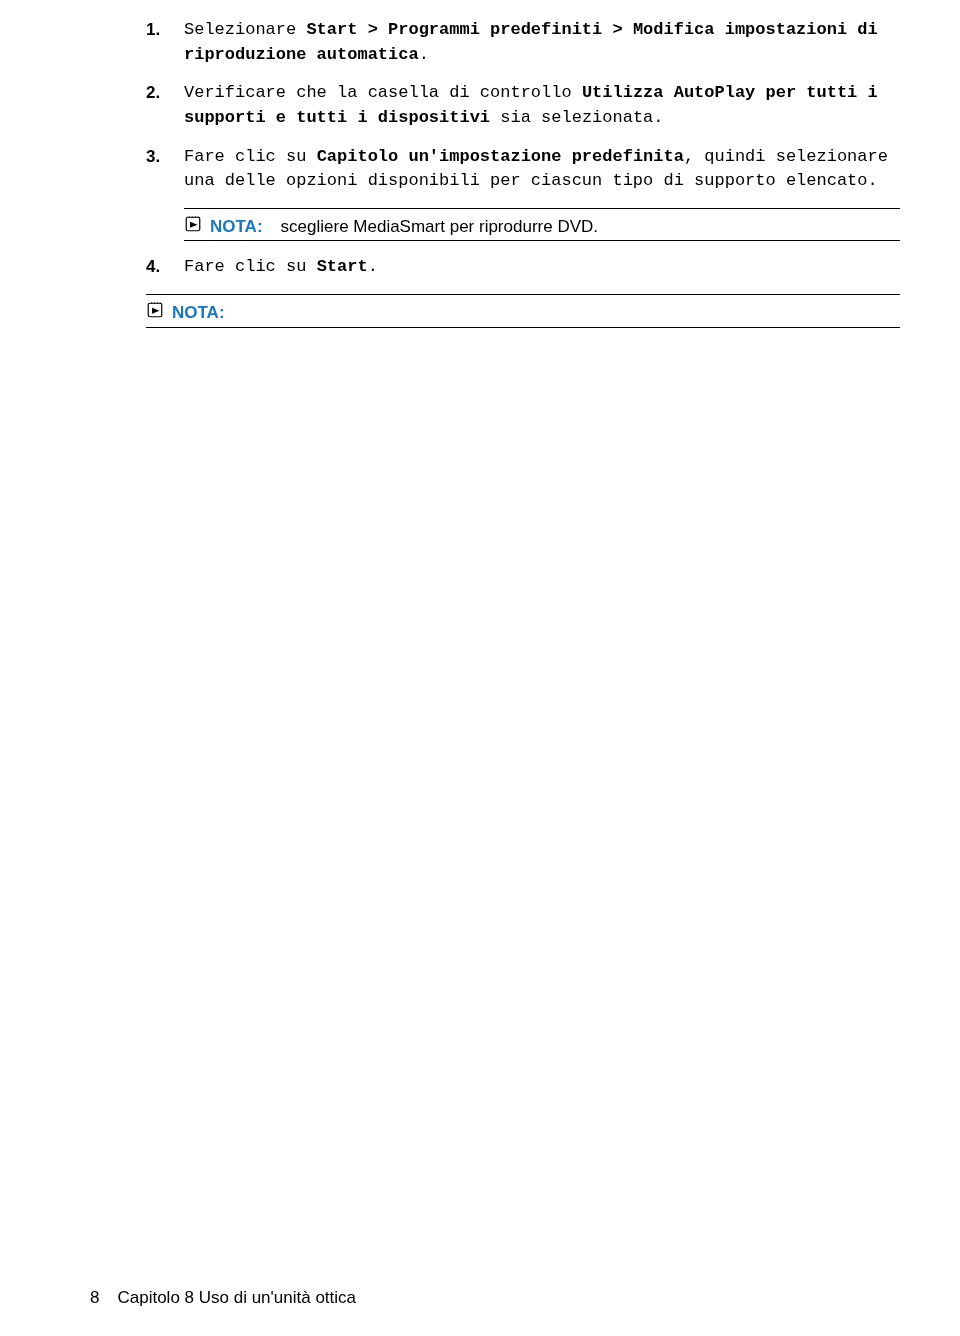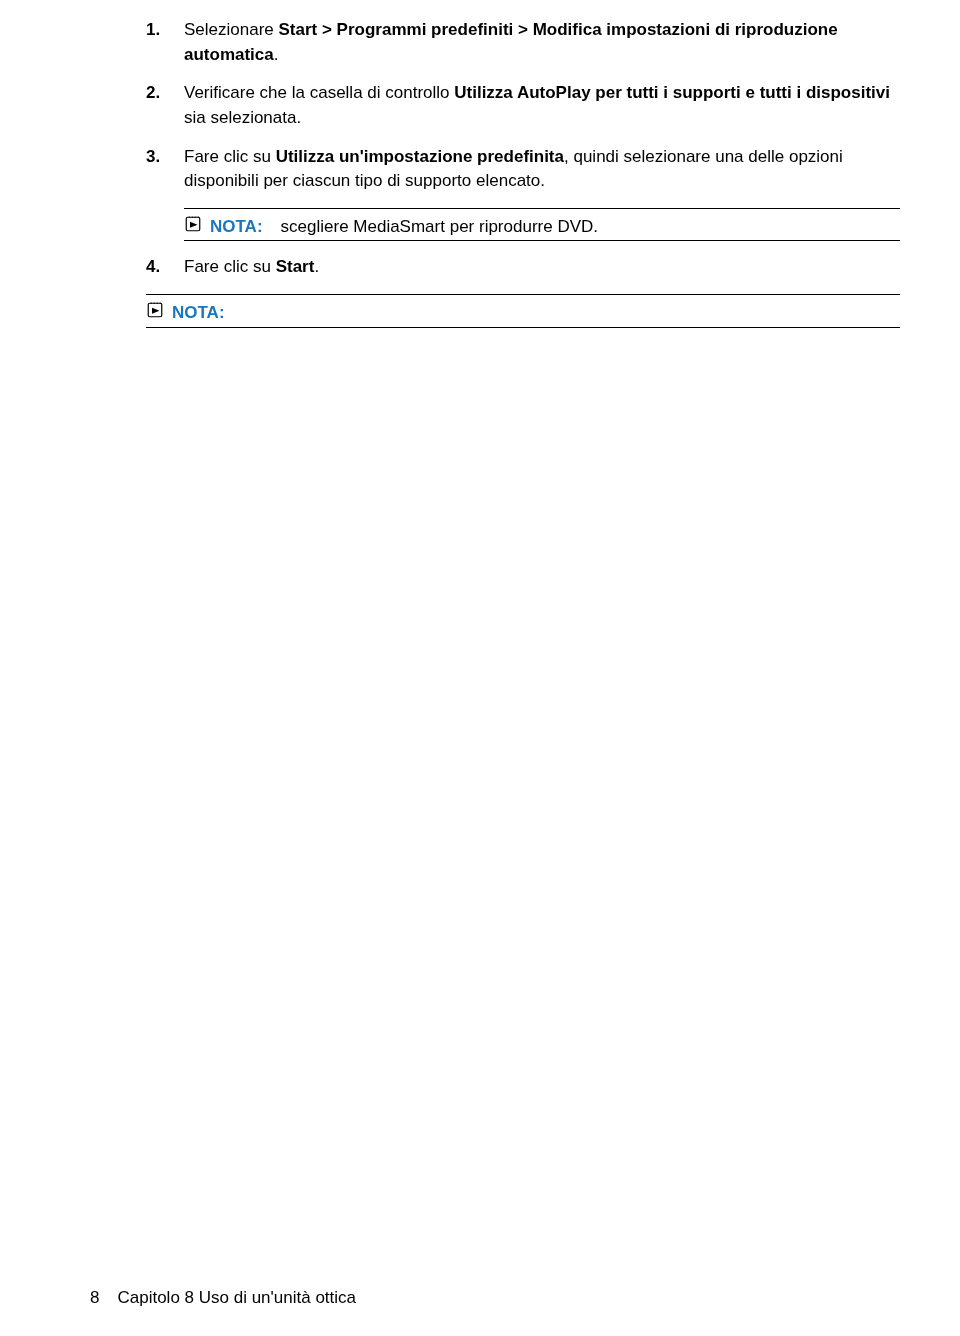--- a/index.html
+++ b/index.html
@@ -2,21 +2,21 @@
 <html><head>
 <meta charset="utf-8">
 <style>
   * { box-sizing: border-box; margin: 0; padding: 0; }
   html, body { width: 960px; height: 1336px; background: #fff; font-family: Arial, Helvetica, sans-serif; color: #000; }
   .page { position: relative; width: 960px; height: 1336px; padding: 18px 60px 0 90px; }
   .h1 { font-size: 30px; font-weight: bold; color: #1A77BE; margin-bottom: 18px; }
   .list { padding-left: 56px; }
   .li { display: flex; margin-bottom: 14px; font-size: 17px; line-height: 1.45; }
   .num { width: 38px; flex: 0 0 38px; font-weight: bold; }
-  .txt { flex: 1; }
+  .txt { flex: 1; font-family: Liberation Mono, monospace; }
   .txt strong { font-weight: bold; }
   .note-block { margin: 6px 0 14px 0; }
   .note-block.indented { margin-left: 38px; }
   .note-rule { border: 0; border-top: 1px solid #000; margin: 0; }
   .note-row { display: flex; align-items: flex-start; padding: 6px 0 1px 0; font-size: 17px; line-height: 1.45; }
   .note-icon { width: 26px; flex: 0 0 26px; display: flex; align-items: center; }
   .note-label { font-weight: bold; color: #1A77BE; margin-right: 18px; white-space: nowrap; }
   .note-text { flex: 1; }
   .note-outer { padding-left: 56px; }
   .footer { position: absolute; left: 90px; bottom: 28px; font-size: 17px; display: flex; align-items: baseline; gap: 18px; }
@@ -37,21 +37,21 @@
       <div class="txt">Selezionare <strong>Start &gt; Programmi predefiniti &gt; Modifica impostazioni di riproduzione automatica</strong>.</div>
     </div>
 
     <div class="li">
       <div class="num">2.</div>
       <div class="txt">Verificare che la casella di controllo <strong>Utilizza AutoPlay per tutti i supporti e tutti i dispositivi</strong> sia selezionata.</div>
     </div>
 
     <div class="li">
       <div class="num">3.</div>
-      <div class="txt">Fare clic su <strong>Utilizza un'impostazione predefinita</strong>, quindi selezionare una delle opzioni disponibili per ciascun tipo di supporto elencato.</div>
+      <div class="txt">Fare clic su <strong>Capitolo un'impostazione predefinita</strong>, quindi selezionare una delle opzioni disponibili per ciascun tipo di supporto elencato.</div>
     </div>
 
     <div class="note-block indented">
       <hr class="note-rule">
       <div class="note-row">
         <span class="note-icon">
           <svg class="icon" viewBox="0 0 24 24" fill="none" stroke="#000" stroke-width="1.6">
             <rect x="3" y="3" width="18" height="18" rx="2"></rect>
             <path d="M7 4 L7 2 M11 4 L11 2 M15 4 L15 2 M19 4 L19 2" stroke-width="1.2"></path>
             <path d="M8 9 L18 13 L8 17 Z" fill="#000" stroke="none"></path>

